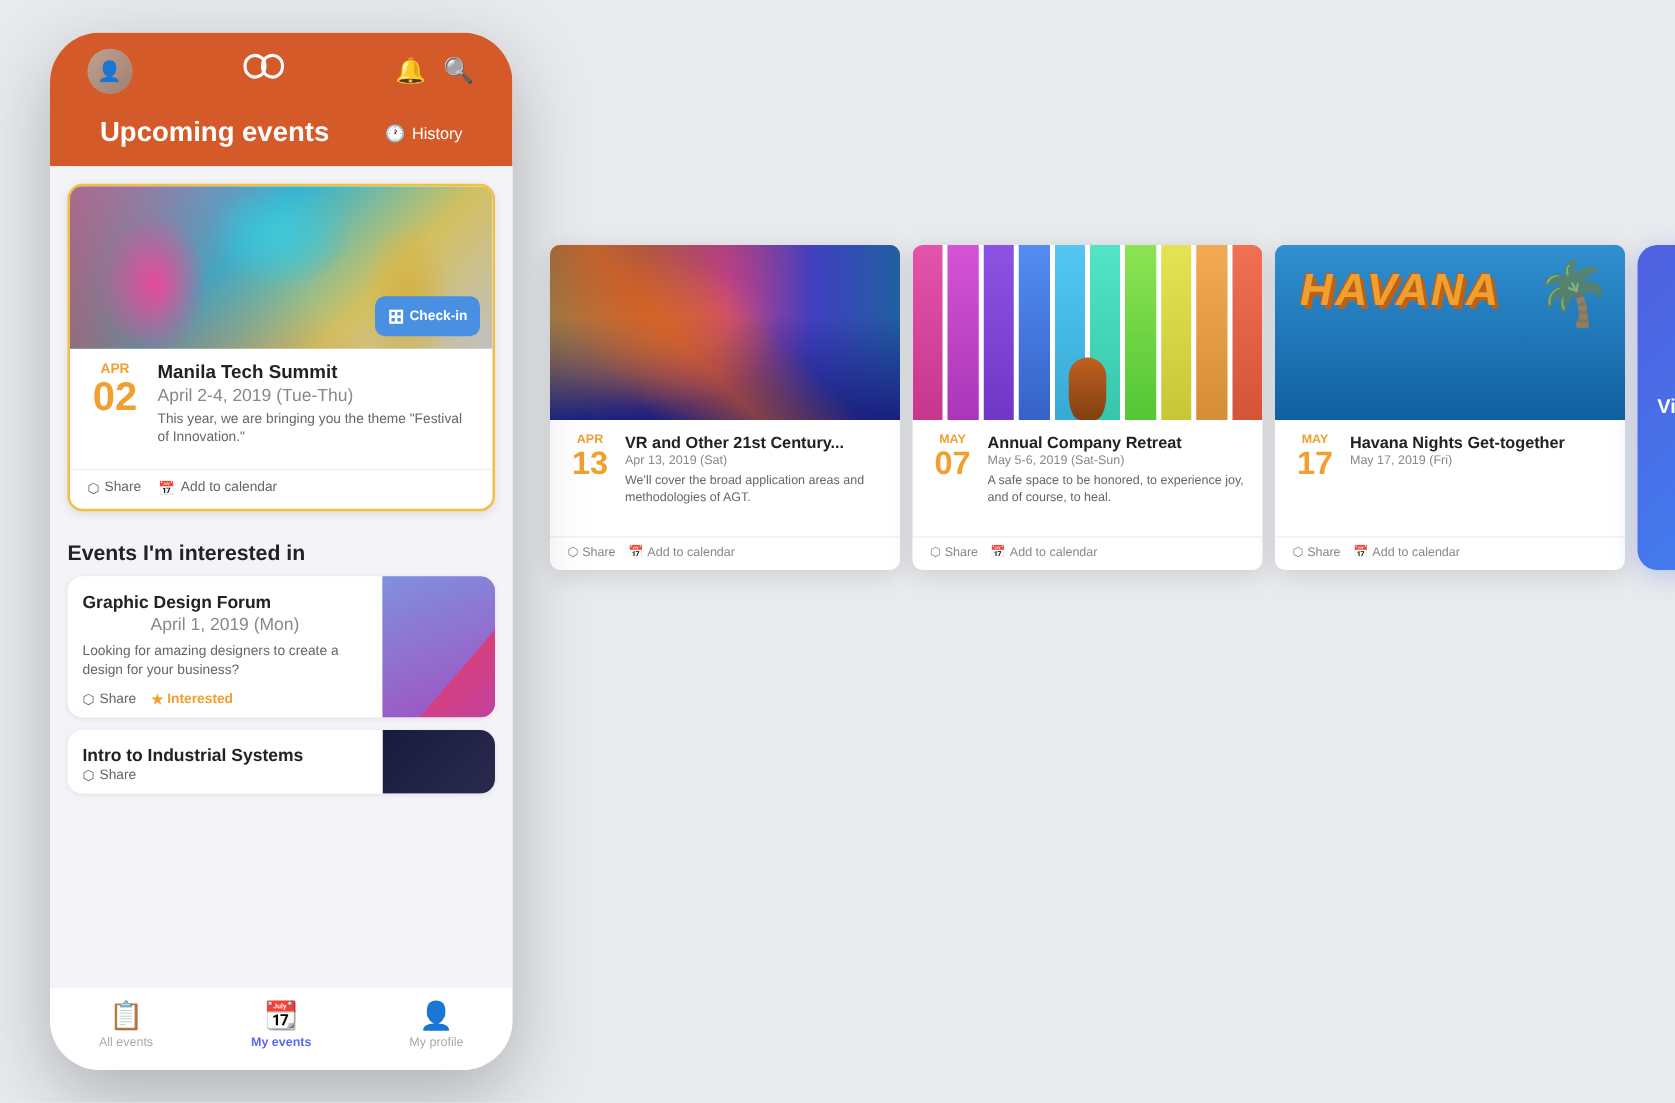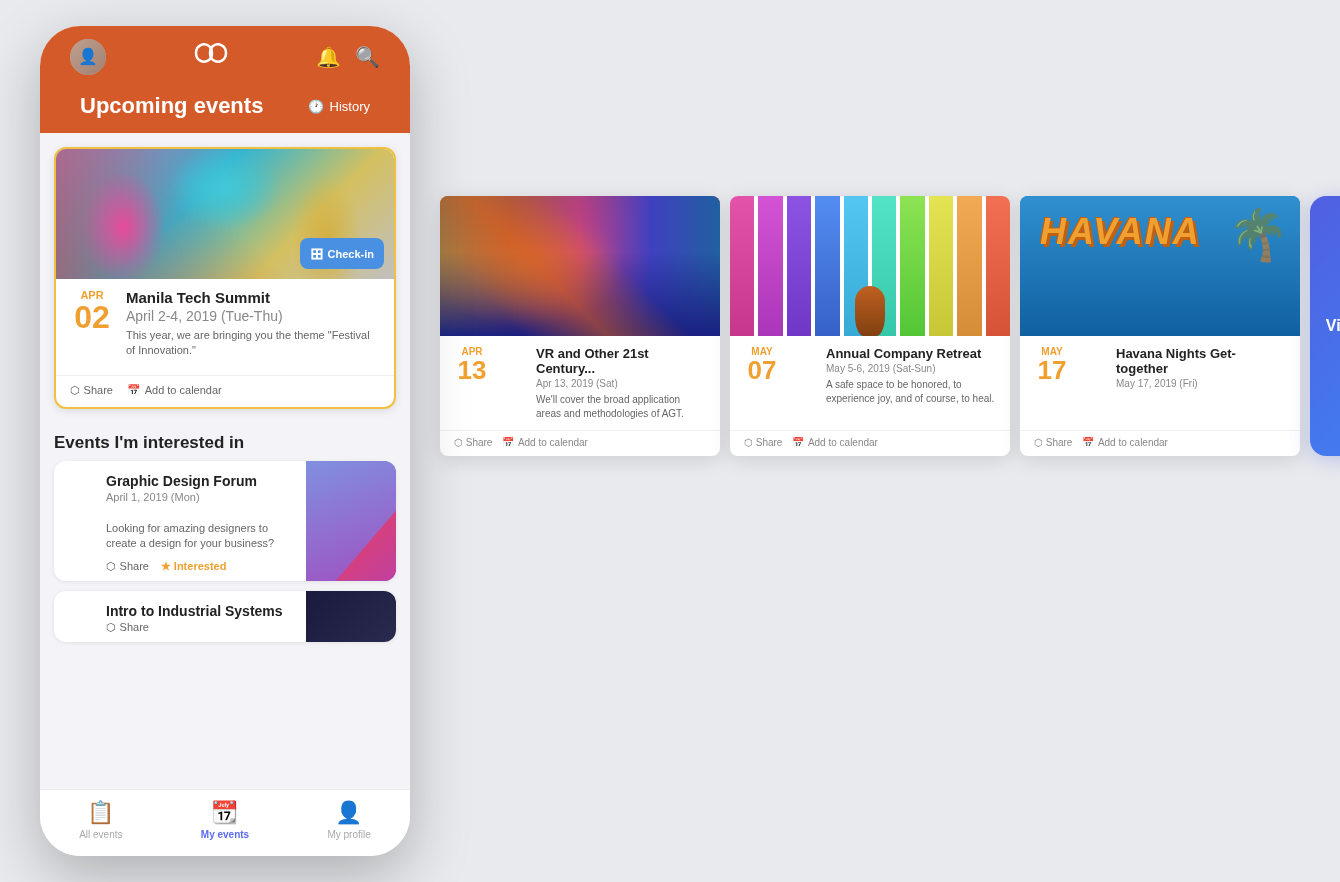--- a/index.html
+++ b/index.html
@@ -274,40 +274,40 @@
       color: #222;
     }
 
     
     .interest-card {
       margin: 0 14px 10px;
       background: white;
       border-radius: 12px;
       overflow: hidden;
       box-shadow: 0 1px 4px rgba(0,0,0,0.08);
-      padding-left: 40px;
     }
     .interest-card-inner {
       display: flex;
       gap: 0;
     }
     .interest-info {
       flex: 1;
       padding: 12px 12px 8px;
     }
     .interest-title {
       font-size: 14px;
       font-weight: 700;
       color: #222;
       margin-bottom: 2px;
     }
     .interest-date {
-      font-size: 11px;
+      font-size: 14px;
       color: #888;
-      margin-bottom: 18px;
+      margin-bottom: 7px;
+      text-align: center;
     }
     .interest-desc {
       font-size: 11px;
       color: #666;
       line-height: 1.4;
       margin-bottom: 8px;
     }
     .interest-actions {
       display: flex;
       align-items: center;
@@ -510,21 +510,21 @@
       font-weight: 700;
       color: #f0a030;
       text-transform: uppercase;
     }
     .card-day {
       font-size: 26px;
       font-weight: 700;
       color: #f0a030;
       line-height: 1;
     }
-    .card-event-info { flex: 1; margin-left: 36px; }
+    .card-event-info { flex: 1; }
     .card-event-title {
       font-size: 13px;
       font-weight: 700;
       color: #222;
       margin-bottom: 2px;
     }
     .card-event-date {
       font-size: 10px;
       color: #888;
       margin-bottom: 4px;

